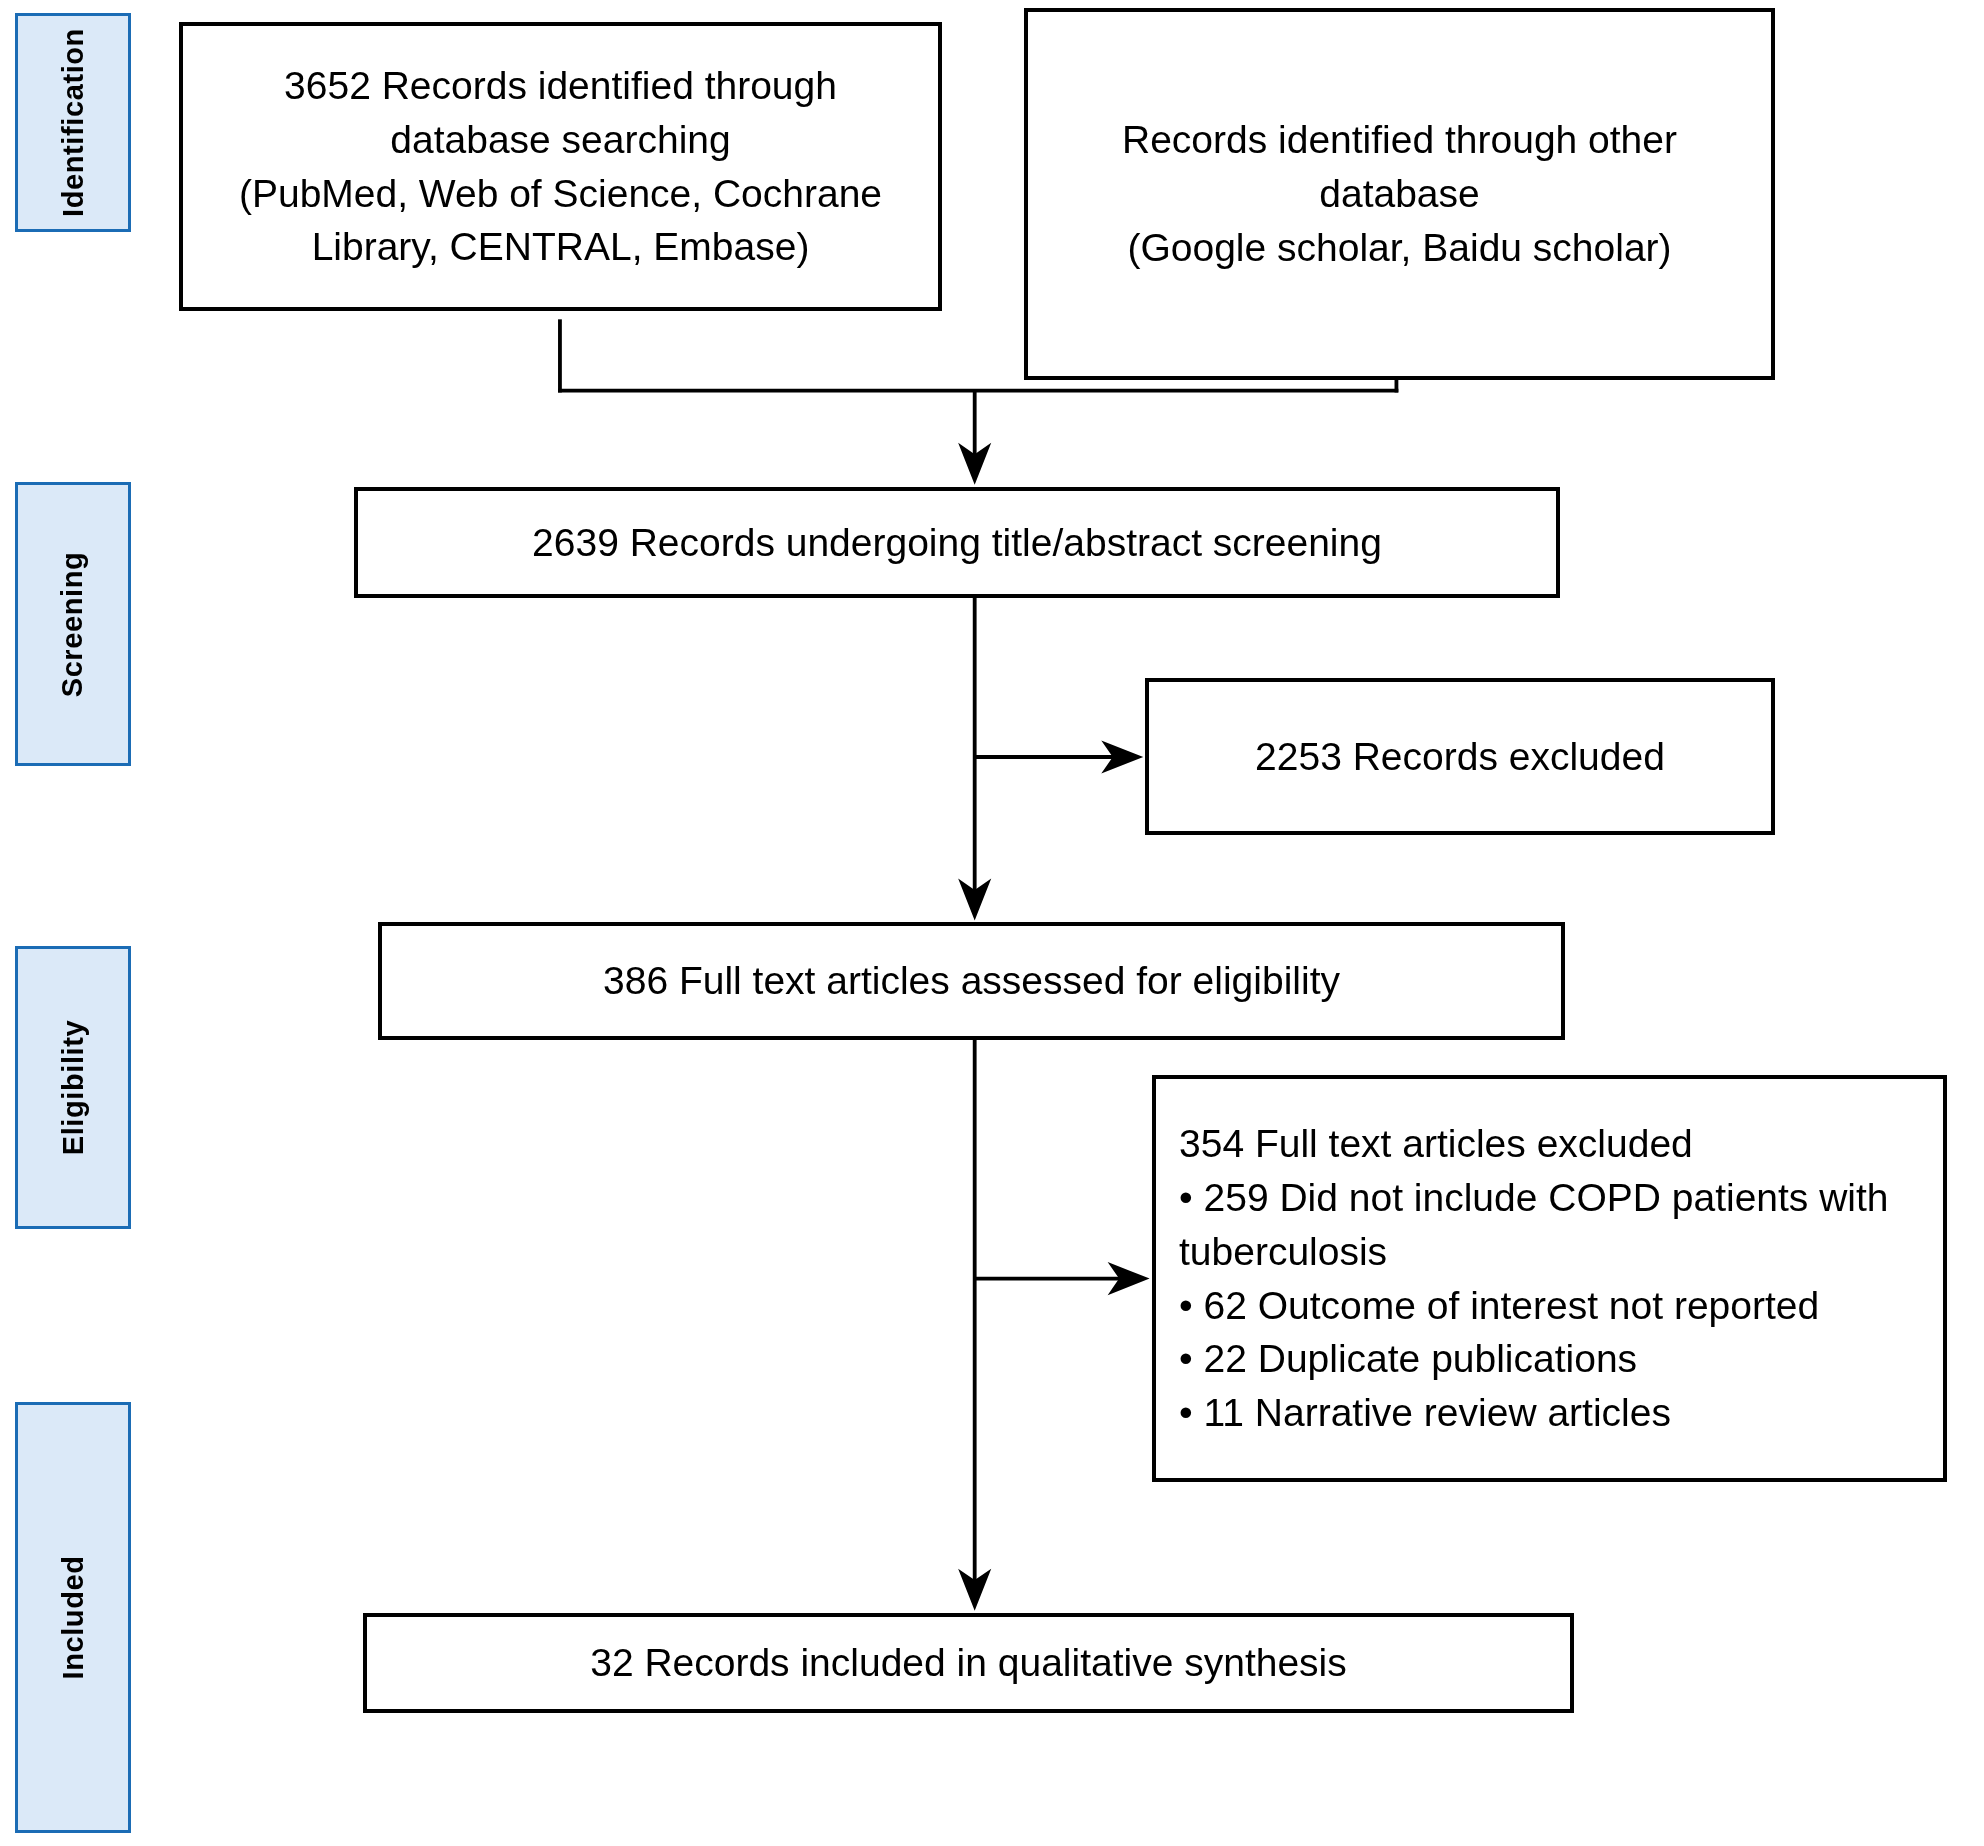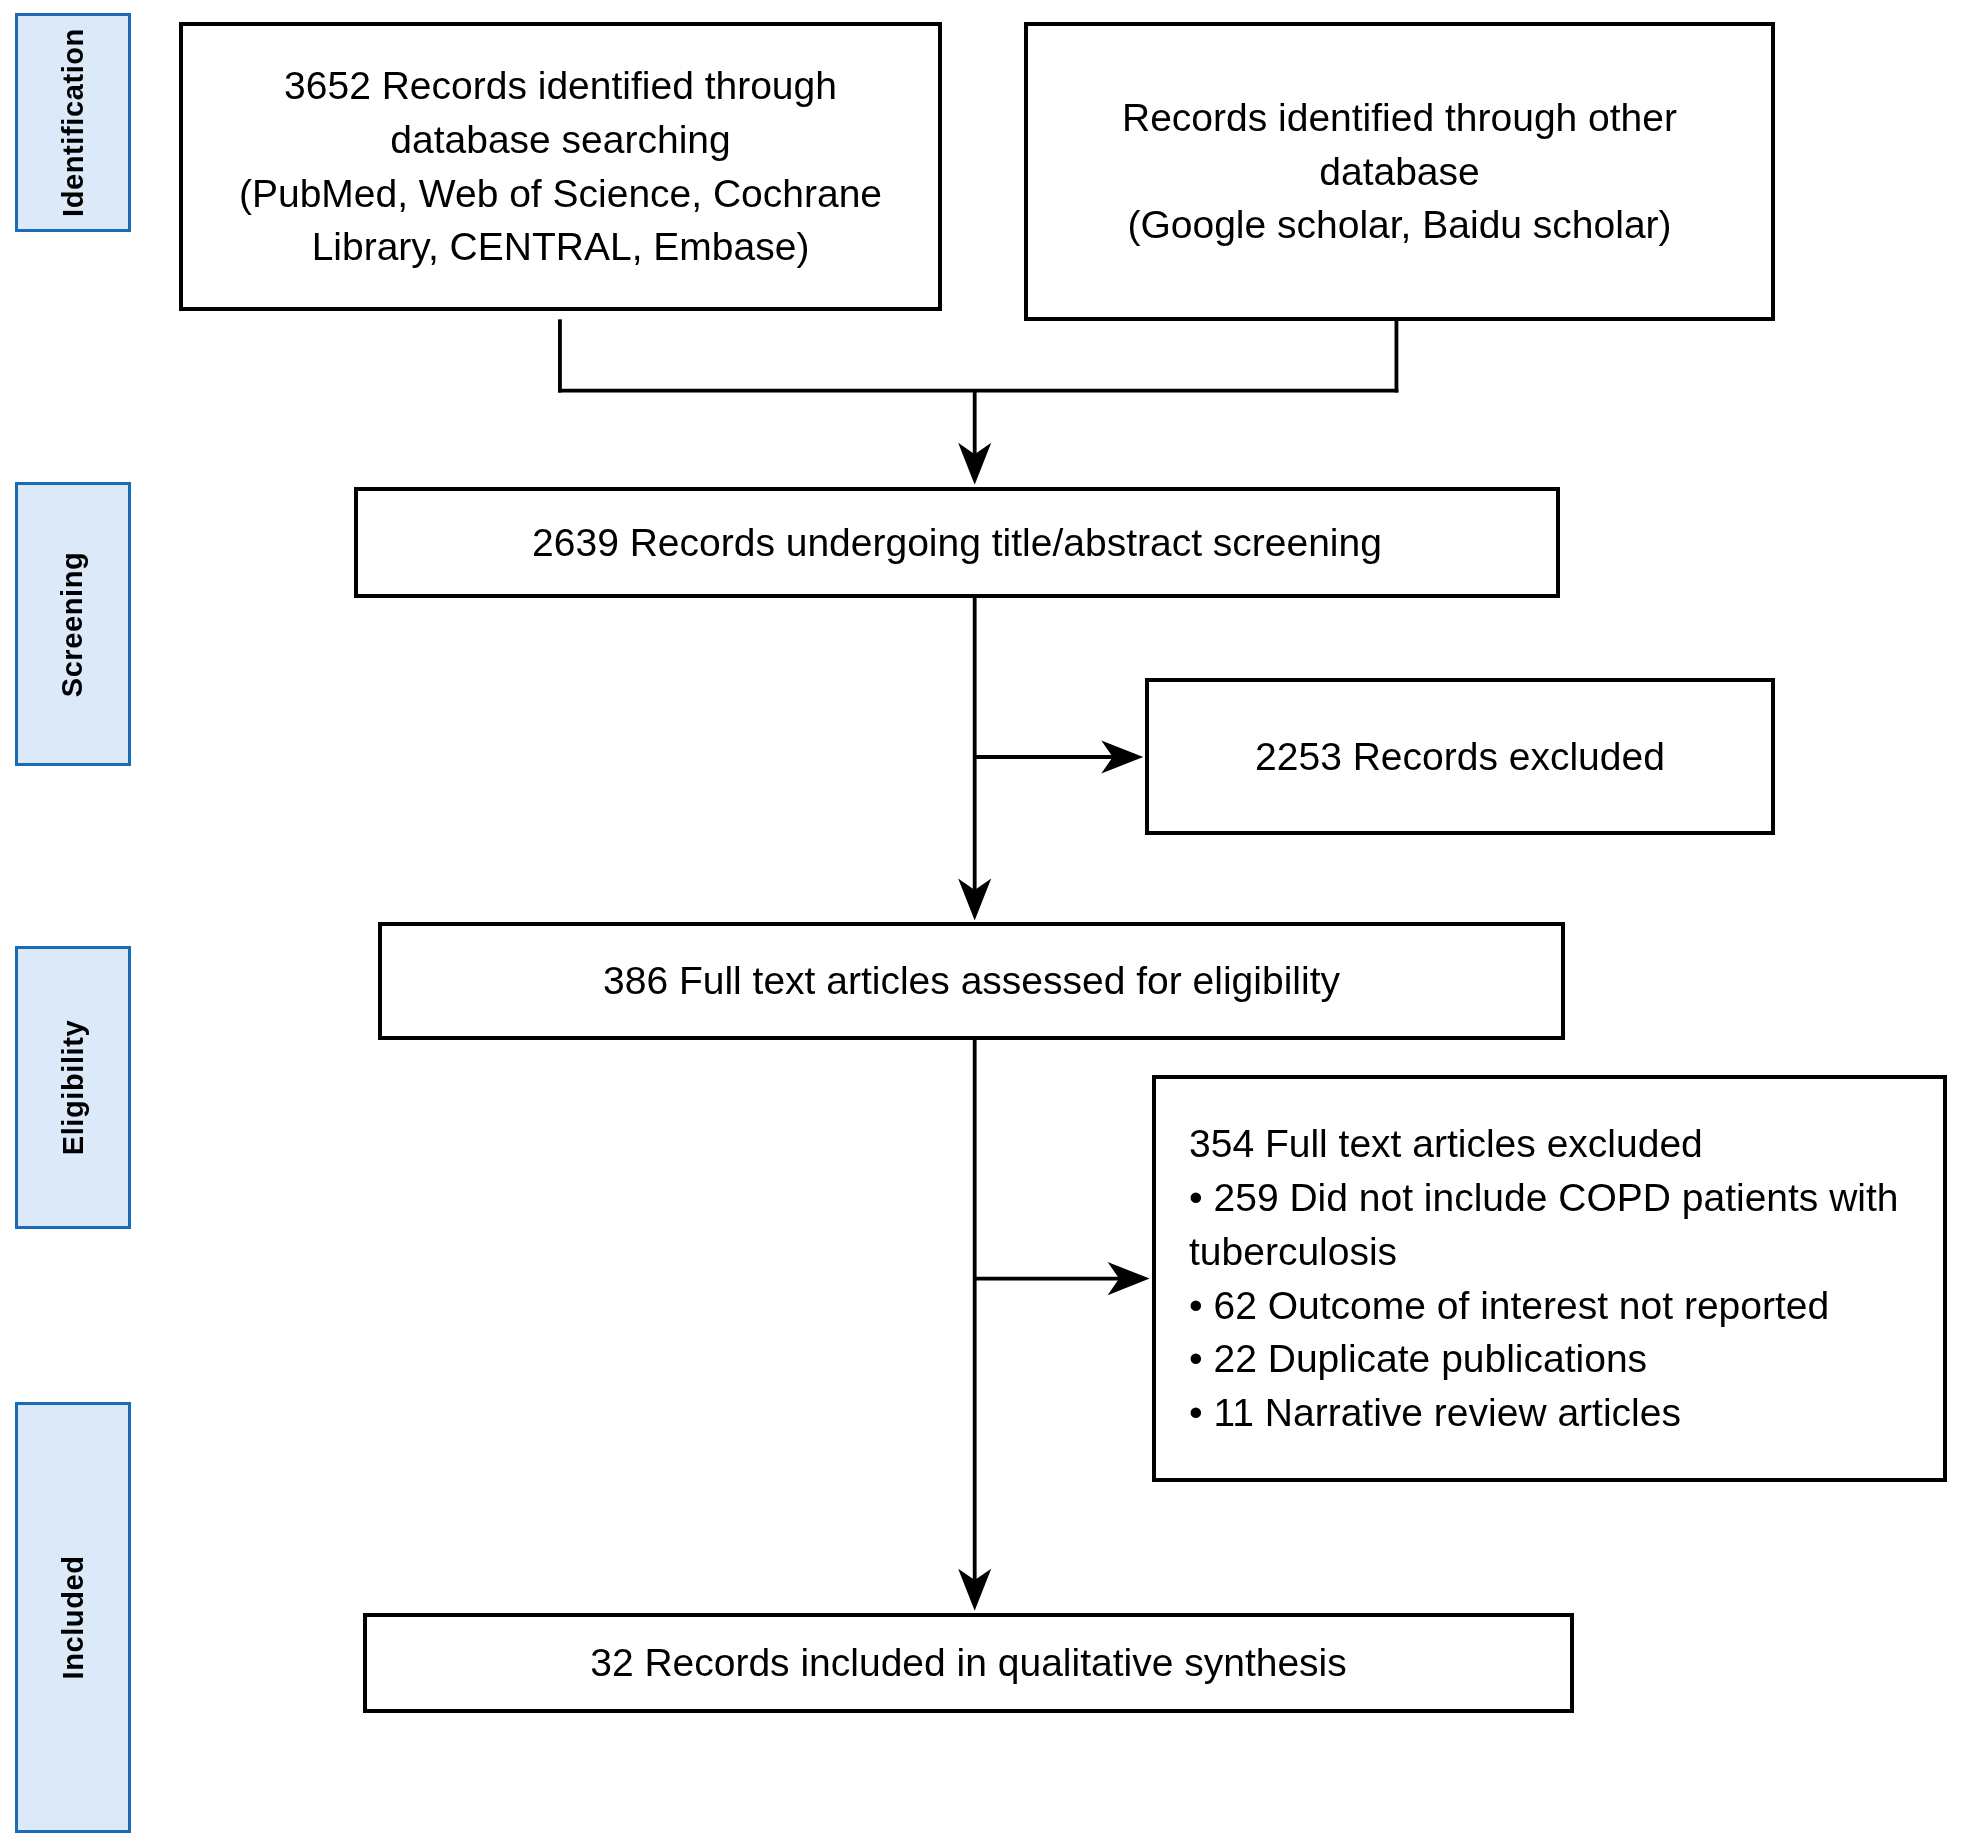--- a/index.html
+++ b/index.html
@@ -17,21 +17,21 @@
     transform:rotate(-90deg);white-space:nowrap;
     font-weight:bold;font-size:29px;letter-spacing:0.6px;
   }
   .fbox{
     position:absolute;background:#ffffff;border:4.5px solid #000;box-sizing:border-box;
     display:flex;flex-direction:column;align-items:center;justify-content:center;
     text-align:center;font-size:39px;line-height:1.38;z-index:1;
   }
   .fbox .line{display:block;}
   #box-excluded-full{
-    align-items:flex-start;text-align:left;padding:0 16px 0 33px;
+    align-items:flex-start;text-align:left;padding:0 16px 0 23px;
   }
   #box-excluded-full .reason{display:block;}
 </style>
 </head>
 <body>
 
 <div class="stage">
 
   <svg class="connectors" width="1985" height="1846" viewBox="0 0 3120 2902">
     <g stroke="#000000" stroke-width="6" fill="none">
@@ -66,21 +66,21 @@
     <span>Included</span>
   </div>
 
   <div class="fbox" style="left:179px;top:22px;width:763px;height:289px">
     <span class="line">3652 Records identified through</span>
     <span class="line">database searching</span>
     <span class="line">(PubMed, Web of Science, Cochrane</span>
     <span class="line">Library, CENTRAL, Embase)</span>
   </div>
 
-  <div class="fbox" style="left:1024px;top:22px;width:751px;height:299px">
+  <div class="fbox" style="left:1024px;top:8px;width:751px;height:372px">
     <span class="line">Records identified through other</span>
     <span class="line">database</span>
     <span class="line">(Google scholar, Baidu scholar)</span>
   </div>
 
   <div class="fbox" style="left:354px;top:487px;width:1206px;height:111px">
     <span class="line">2639 Records undergoing title/abstract screening</span>
   </div>
 
   <div class="fbox" style="left:1145px;top:678px;width:630px;height:157px">

